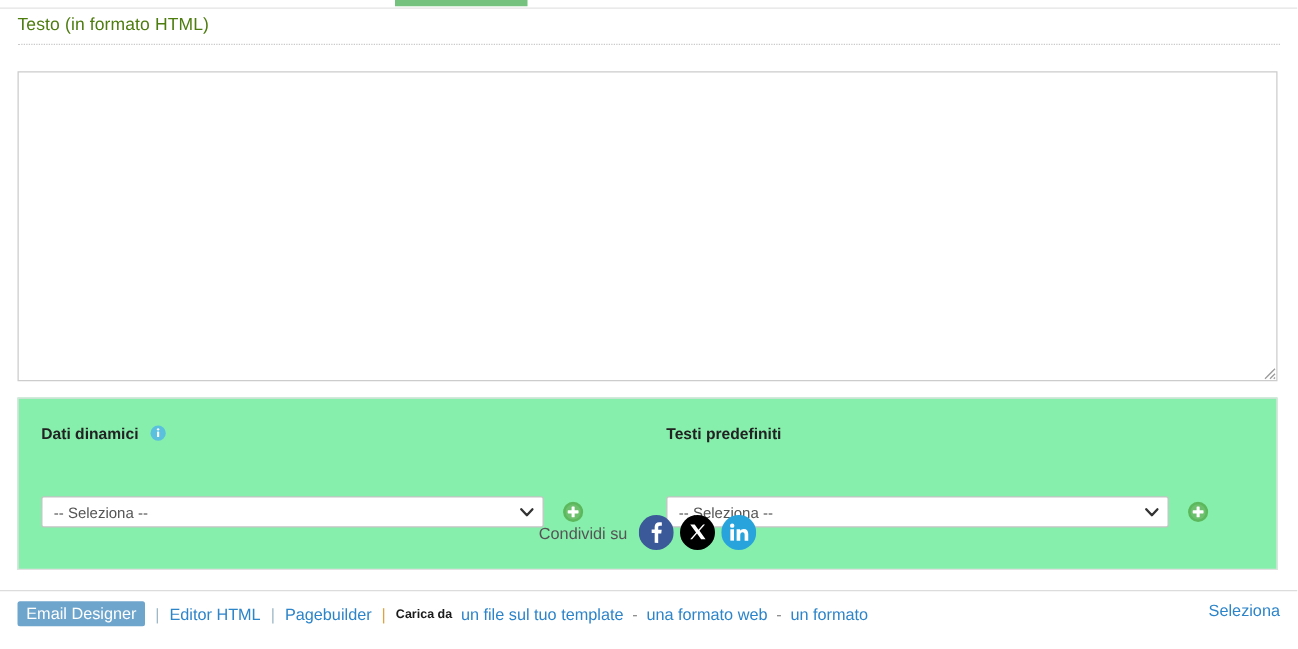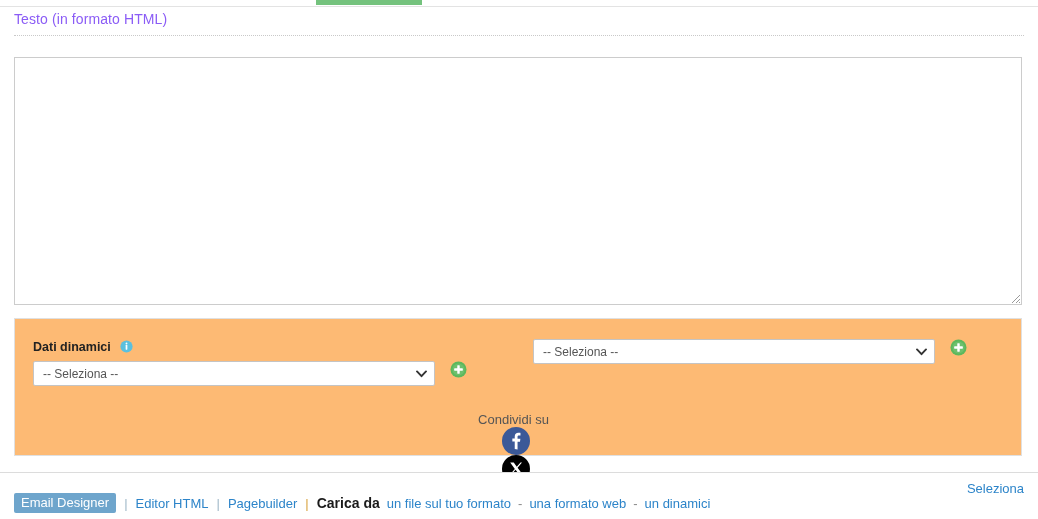--- a/index.html
+++ b/index.html
@@ -34,21 +34,21 @@
     height: 5px;
     background: #74c27d;
   }
 
   
   .section-header {
     position: absolute;
     left: 14px;
     top: 11px;
     font-size: 14px;
-    color: #8b5cf6;
+    color: #4d7c0f;
     letter-spacing: 0.1px;
   }
   .dotted-sep {
     position: absolute;
     left: 14px;
     top: 35px;
     width: 1010px;
     height: 0;
     border-top: 1px dotted #c9c9c9;
   }
@@ -80,21 +80,21 @@
   }
 
   
   .options-panel {
     position: absolute;
     left: 14px;
     top: 318px;
     width: 1008px;
     height: 138px;
     box-sizing: border-box;
-    background: #fdba74;
+    background: #86efac;
     border: 1px solid #e0e0e0;
   }
 
   .field-group {
     position: absolute;
     top: 20px;
   }
   .field-group.left  { left: 18px; }
   .field-group.right { left: 518px; }
 
@@ -109,21 +109,22 @@
   .info-icon {
     display: inline-block;
     vertical-align: -2px;
     margin-left: 6px;
     width: 13px;
     height: 13px;
   }
 
   .select-row {
     display: flex;
-    align-items: flex-start;
+    align-items: center;
+    margin-top: 36px;
   }
   .fake-select {
     width: 402px;
     height: 25px;
     box-sizing: border-box;
     background: #ffffff;
     border: 1px solid #c4c4c4;
     border-radius: 2px;
     display: flex;
     align-items: center;
@@ -147,21 +148,20 @@
 
   
   .share-row {
     position: absolute;
     left: 0;
     top: 93px;
     width: 1006px;
     display: flex;
     align-items: center;
     justify-content: center;
-    flex-direction: column;
   }
   .share-label {
     font-size: 13px;
     color: #555555;
     margin-right: 9px;
   }
   .social-icon {
     width: 28px;
     height: 28px;
     margin-right: 5px;
@@ -175,21 +175,21 @@
     left: 0;
     top: 472px;
     width: 1038px;
     height: 47px;
     border-top: 1px solid #dcdcdc;
     background: #ffffff;
   }
   .bar-left {
     position: absolute;
     left: 14px;
-    top: 20px;
+    top: 8px;
     display: flex;
     align-items: center;
     white-space: nowrap;
   }
   .pill-active {
     background: #6ea5cc;
     color: #ffffff;
     font-size: 13px;
     padding: 2px 7px 3px 7px;
     border-radius: 2px;
@@ -206,21 +206,21 @@
     font-size: 13px;
   }
   .bar-link {
     color: #2c84c9;
     font-size: 13px;
     text-decoration: none;
     cursor: pointer;
   }
   .bar-strong {
     color: #1a1a1a;
-    font-size: 14px;
+    font-size: 10px;
     font-weight: bold;
     margin-right: 7px;
   }
   .dash {
     color: #8a8a8a;
     margin: 0 7px;
     font-size: 13px;
   }
   .bar-right {
     position: absolute;
@@ -268,20 +268,23 @@
       <svg class="plus-btn" viewBox="0 0 18 18">
         <circle cx="9" cy="9" r="8.5" fill="#5cb85c"></circle>
         <circle cx="9" cy="9" r="6.4" fill="#6dc06d"></circle>
         <rect x="7.7" y="4.4" width="2.6" height="9.2" rx="0.5" fill="#ffffff"></rect>
         <rect x="4.4" y="7.7" width="9.2" height="2.6" rx="0.5" fill="#ffffff"></rect>
       </svg>
     </div>
   </div>
 
   <div class="field-group right">
+    <div>
+      <span class="field-label">Testi predefiniti</span>
+    </div>
     <div class="select-row">
       <div class="fake-select">
         <span>-- Seleziona --</span>
         <svg class="chevron" viewBox="0 0 11 8">
           <path d="M1 1.4 L5.5 6.2 L10 1.4" fill="none" stroke="#333333" stroke-width="1.9" stroke-linecap="round" stroke-linejoin="round"></path>
         </svg>
       </div>
       <svg class="plus-btn" viewBox="0 0 18 18">
         <circle cx="9" cy="9" r="8.5" fill="#5cb85c"></circle>
         <circle cx="9" cy="9" r="6.4" fill="#6dc06d"></circle>
@@ -316,22 +319,22 @@
 
 <div class="bottom-bar">
   <div class="bar-left">
     <span class="pill-active">Email Designer</span>
     <span class="sep">|</span>
     <a class="bar-link">Editor HTML</a>
     <span class="sep">|</span>
     <a class="bar-link">Pagebuilder</a>
     <span class="sep-orange">|</span>
     <span class="bar-strong">Carica da</span>
-    <a class="bar-link">un file sul tuo formato</a>
+    <a class="bar-link">un file sul tuo template</a>
     <span class="dash">-</span>
     <a class="bar-link">una formato web</a>
     <span class="dash">-</span>
-    <a class="bar-link">un dinamici</a>
+    <a class="bar-link">un formato</a>
   </div>
   <div class="bar-right">
     <a class="bar-link">Seleziona</a>
   </div>
 </div>
 
 </body></html>

